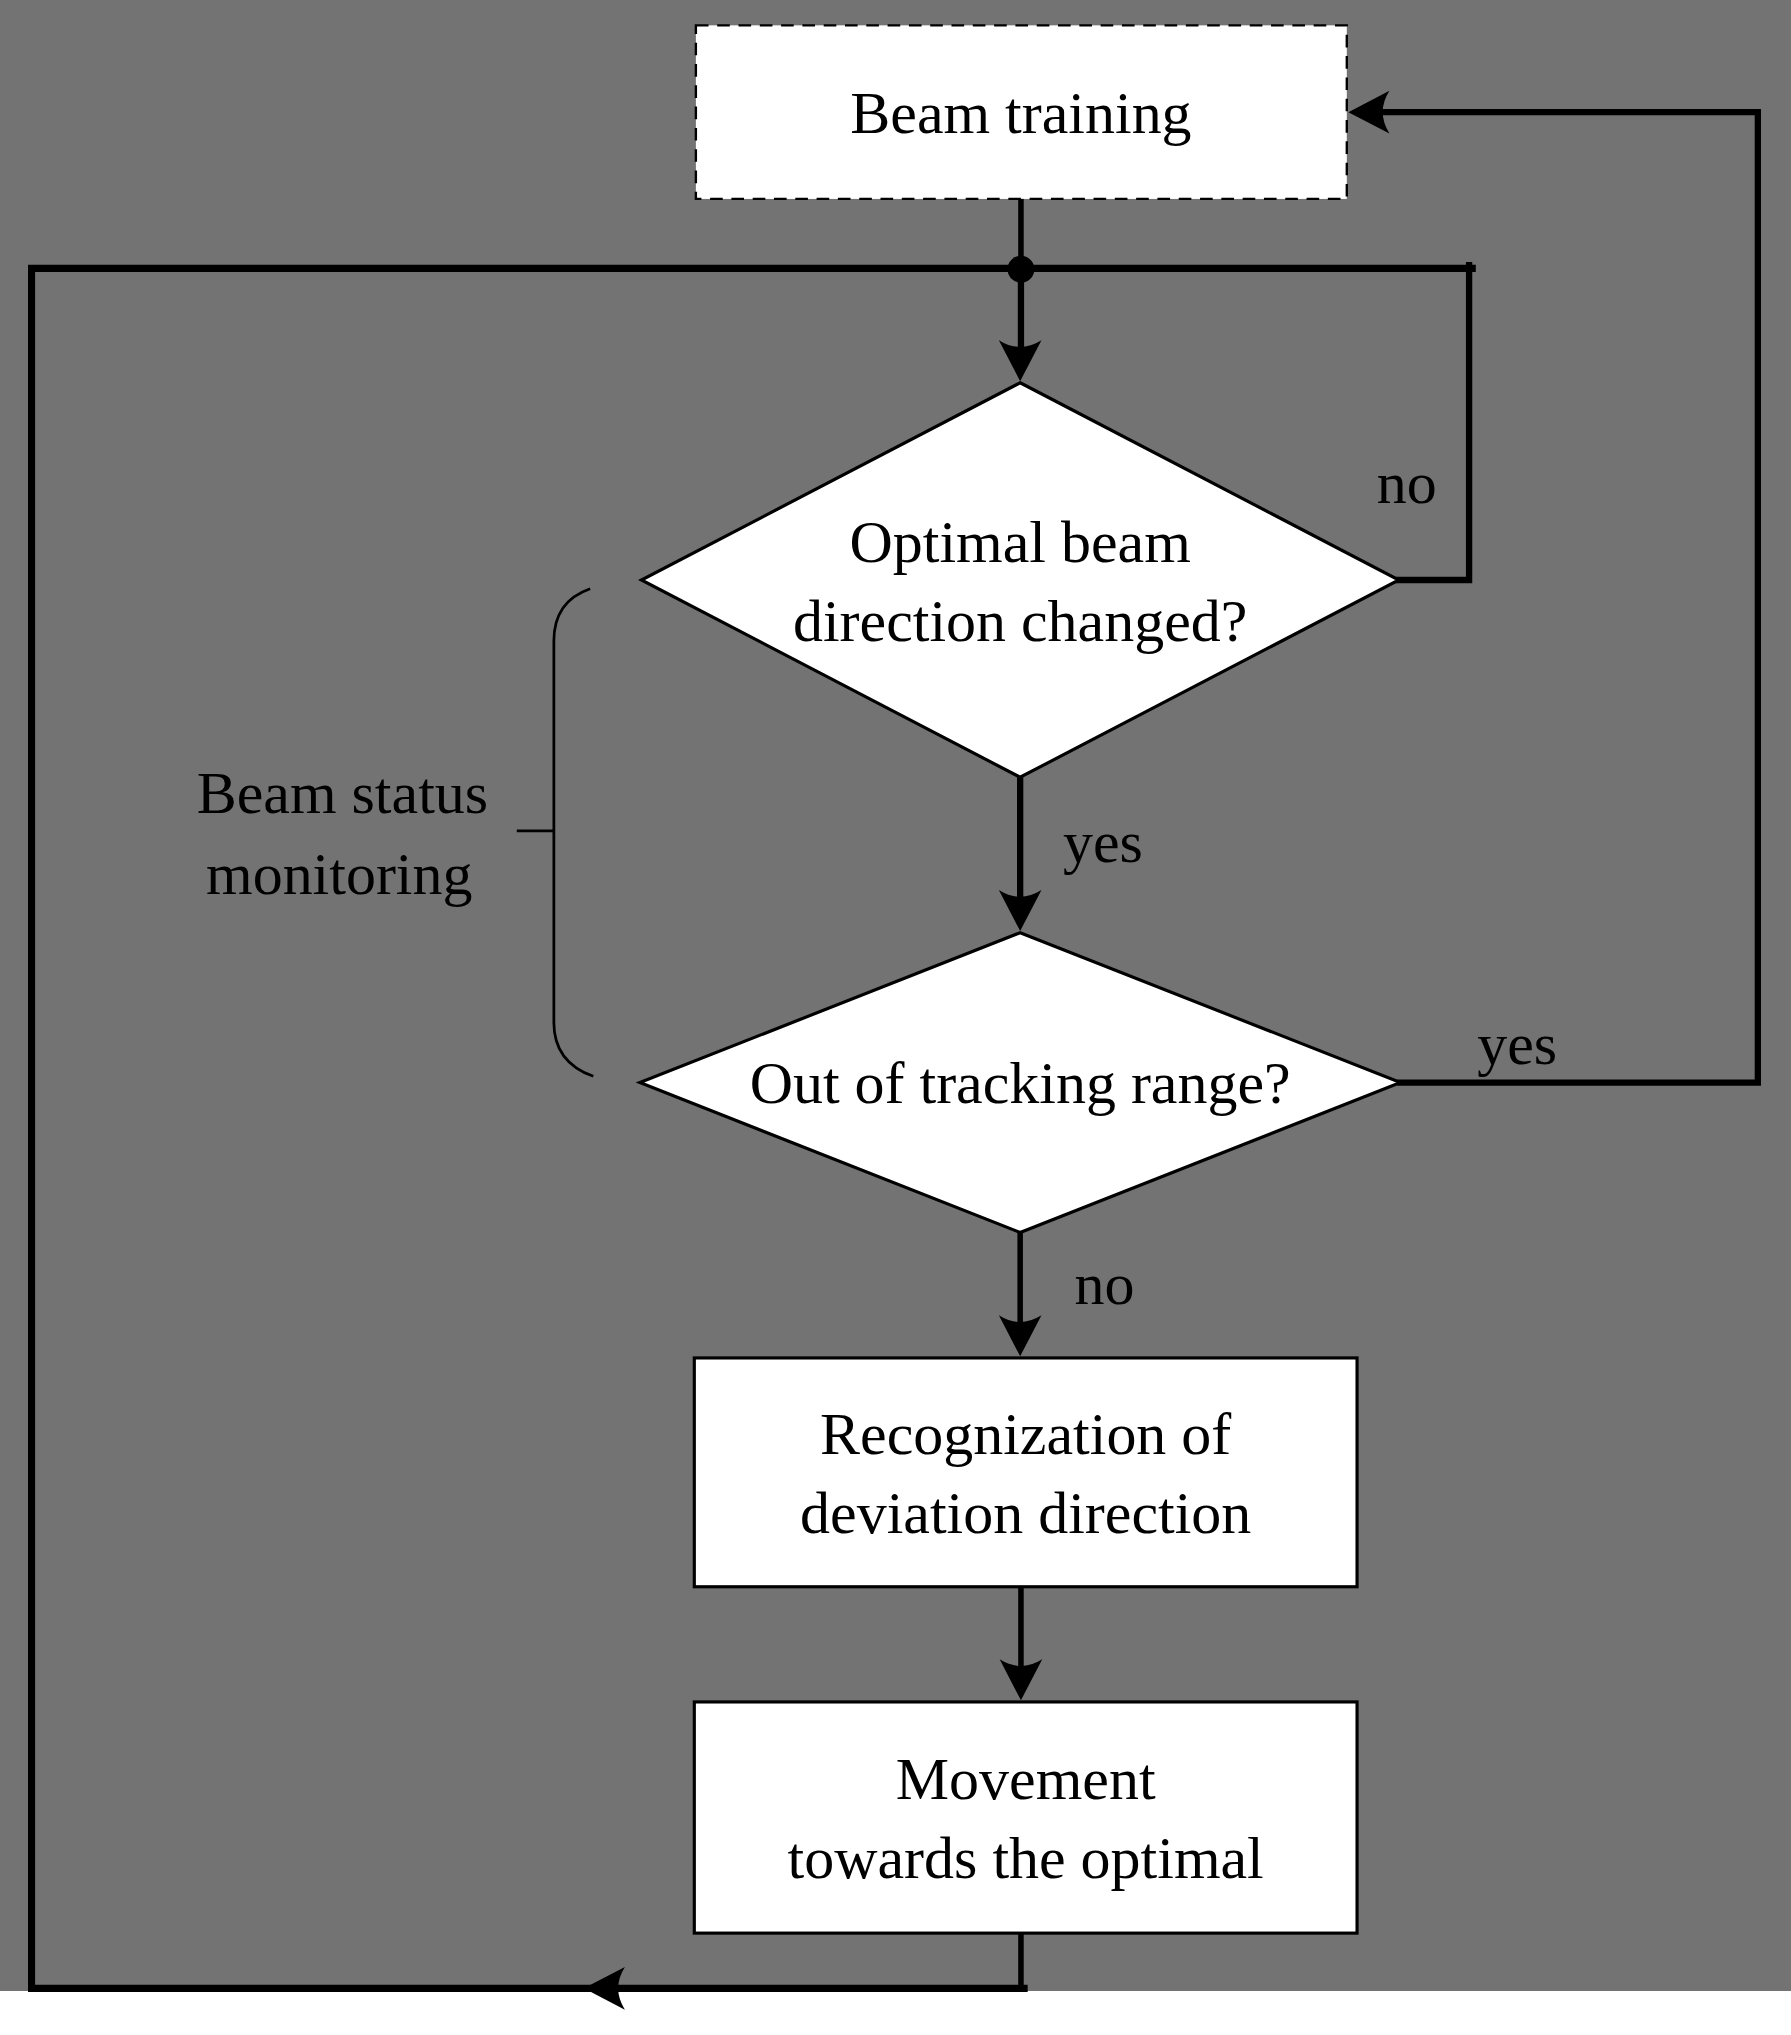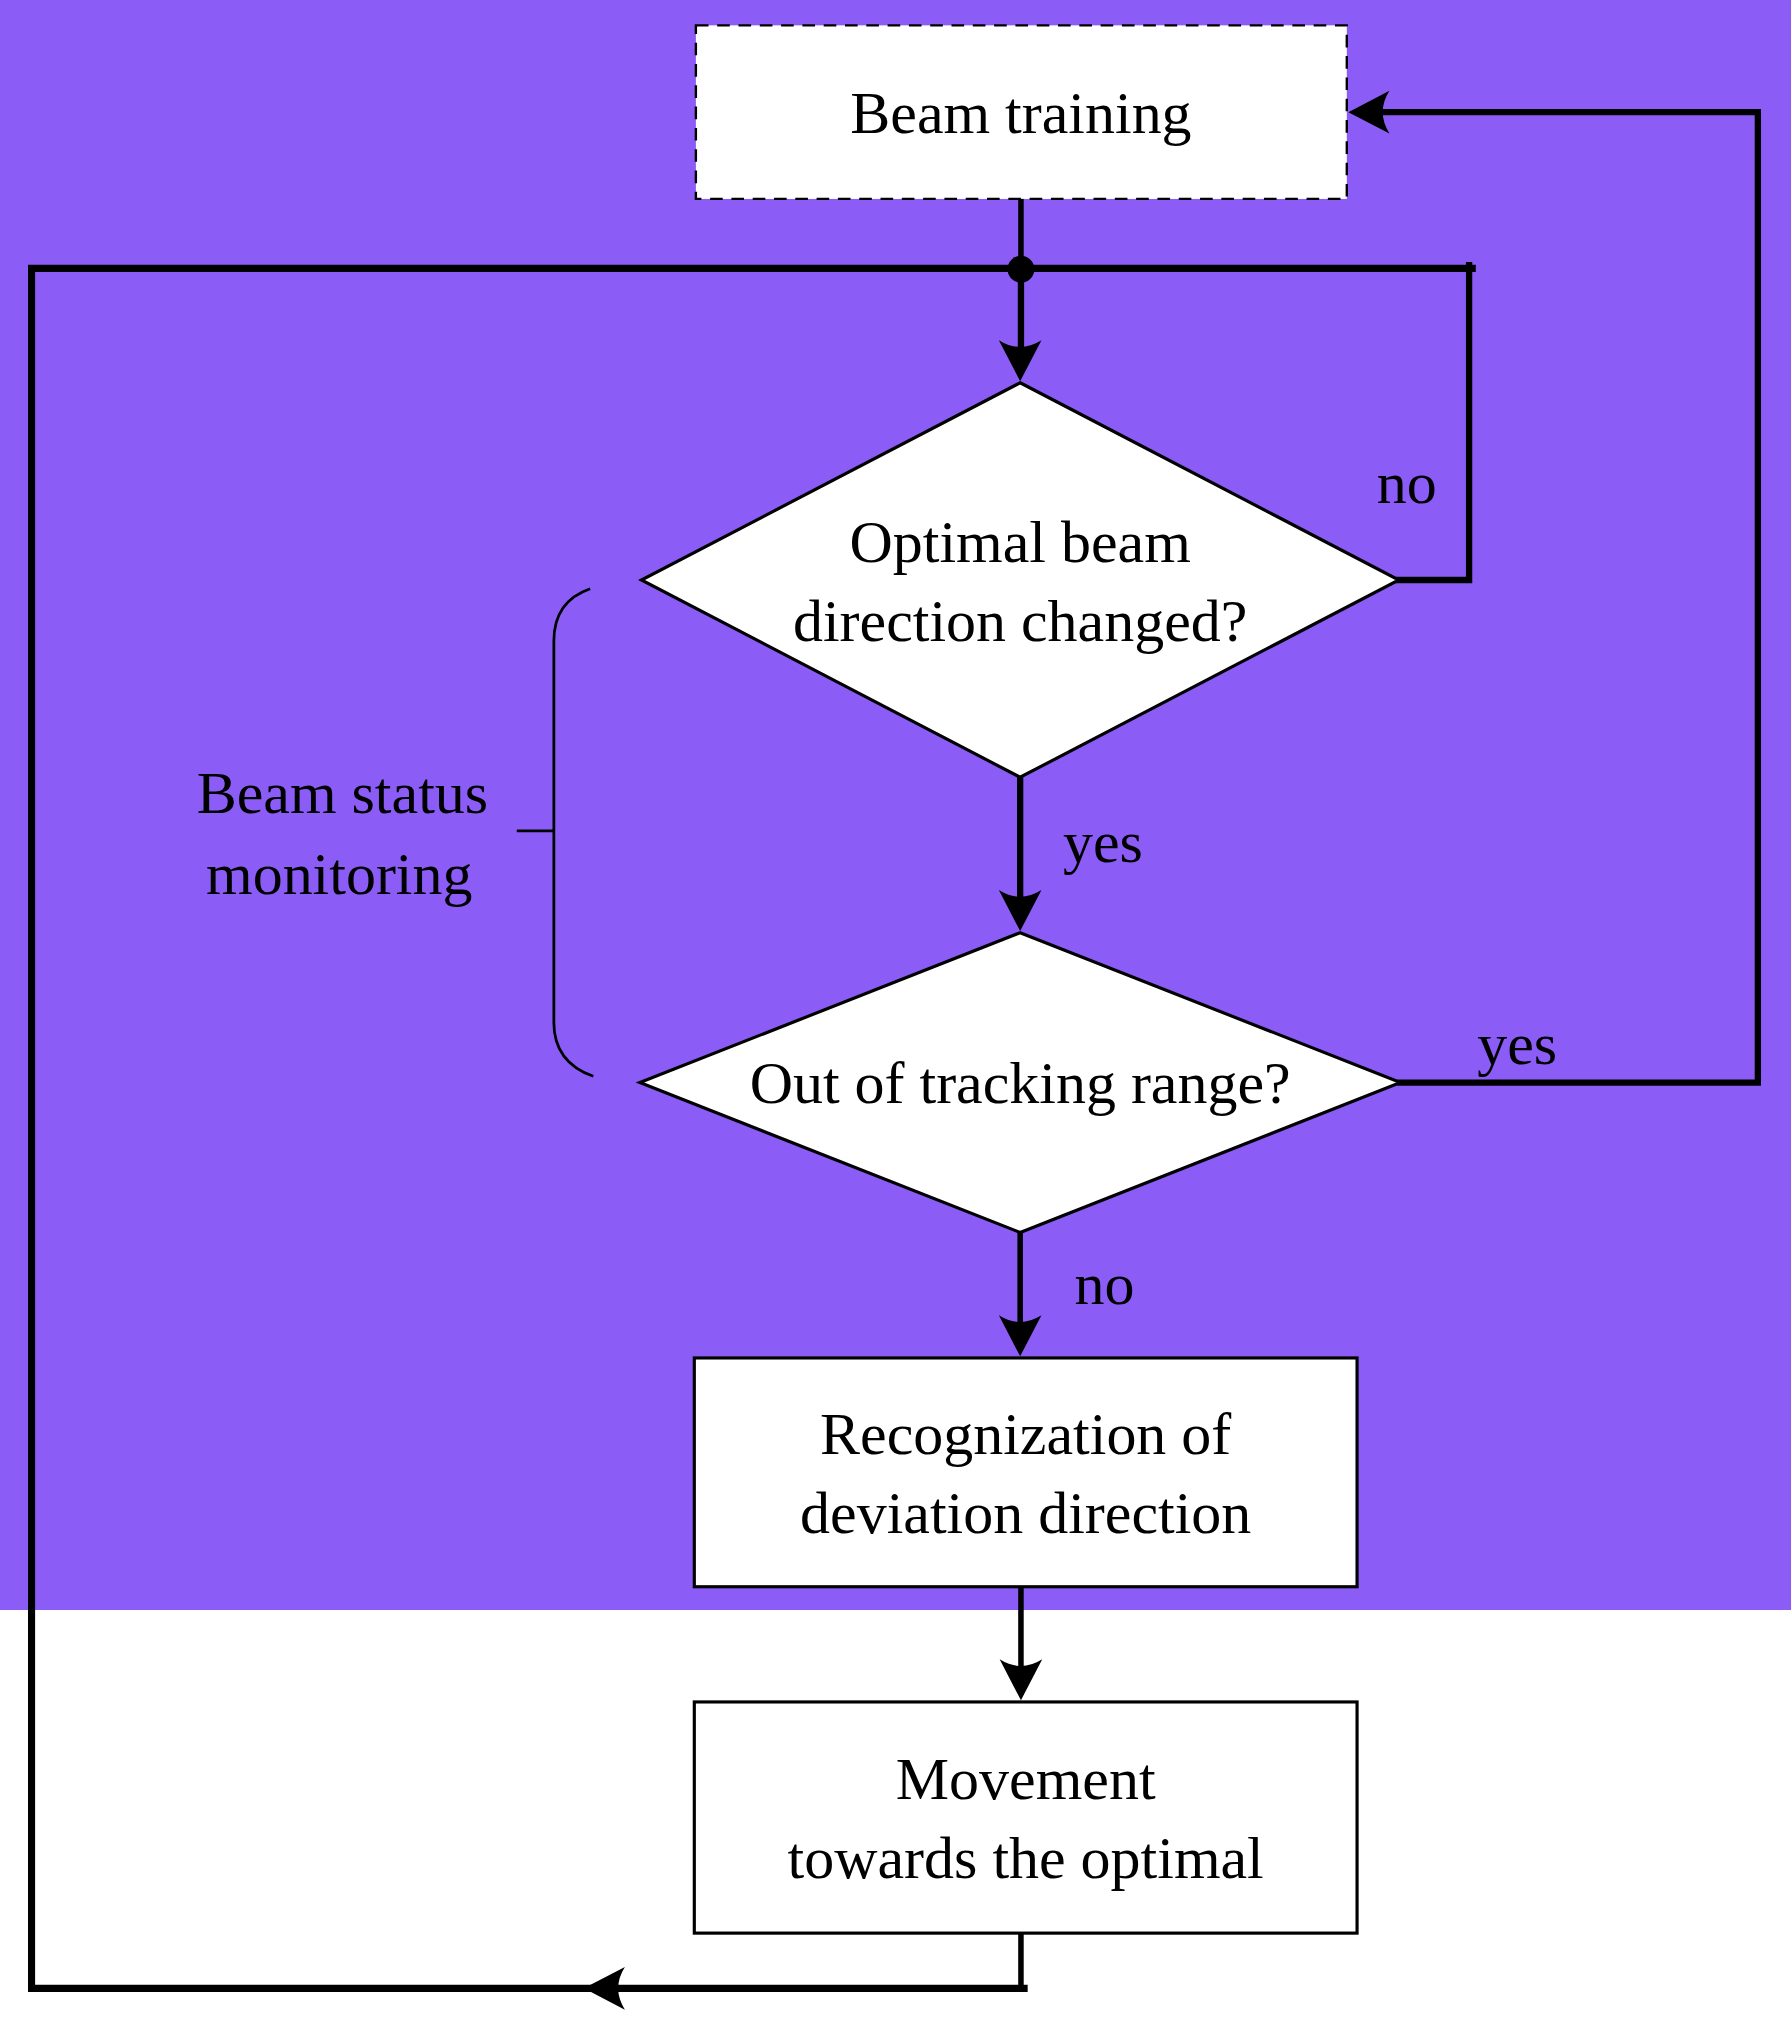--- a/index.html
+++ b/index.html
@@ -8,22 +8,22 @@
     background: #ffffff;
   }
   body {
     width: 1791px;
     height: 2035px;
     overflow: hidden;
   }
   .canvas {
     position: relative;
     width: 1791px;
-    height: 1610px;
-    background: #8b5cf6;
+    height: 1991px;
+    background: #737373;
   }
   svg {
     display: block;
     width: 1791px;
     height: 2035px;
   }
   text {
     font-family: "Liberation Serif", "DejaVu Serif", serif;
     font-size: 76px;
     fill: #000000;

